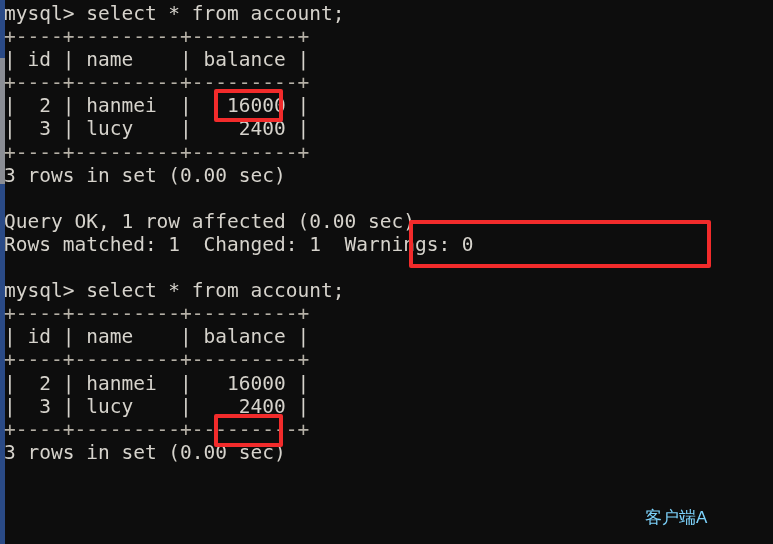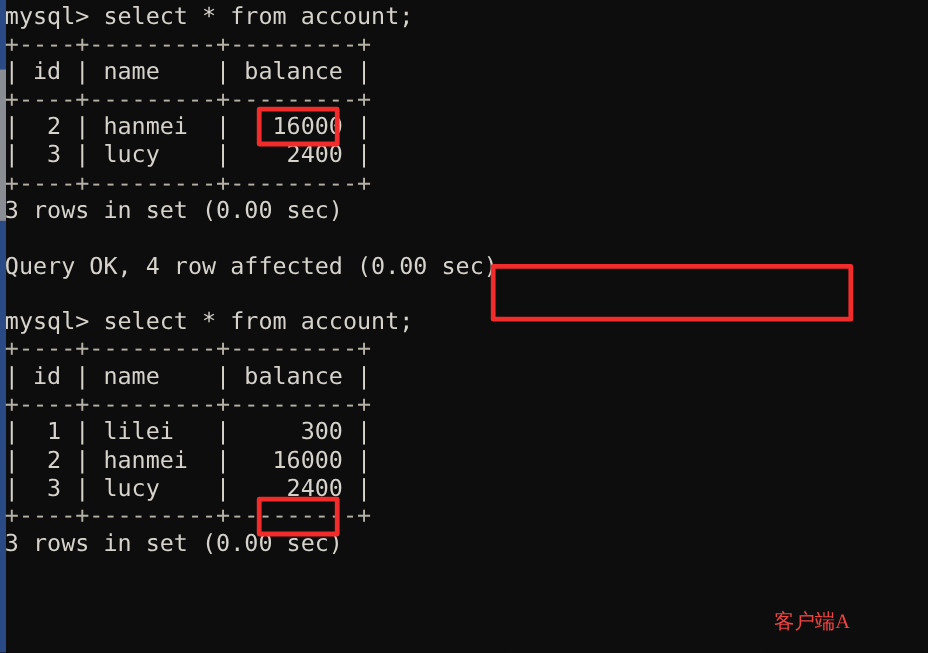--- a/index.html
+++ b/index.html
@@ -60,22 +60,22 @@
   }
   #box-400 { left: 214px; top: 89px;  width: 69px;  height: 33px; }
   #box-300 { left: 214px; top: 414px; width: 69px;  height: 33px; }
   #box-expr { left: 409px; top: 220px; width: 302px; height: 48px; }
   #client-label {
     position: absolute;
     left: 645px;
     top: 508px;
     font-size: 17px;
     line-height: 20px;
-    color: #ef4444;
-    font-family: Liberation Serif, serif;
+    color: #7dd3fc;
+    font-family: Liberation Sans, sans-serif;
     white-space: pre;
   }
 </style>
 </head>
 <body>
 
 <div id="screen">
 
   <div id="scroll-track">
     <div id="scroll-thumb"></div>
@@ -84,27 +84,27 @@
   <div id="term">
     <div class="line">mysql&gt; select * from account;</div>
     <div class="line rule">+----+---------+---------+</div>
     <div class="line">| id | name    | balance |</div>
     <div class="line rule">+----+---------+---------+</div>
     <div class="line">|  2 | hanmei  |   16000 |</div>
     <div class="line">|  3 | lucy    |    2400 |</div>
     <div class="line rule">+----+---------+---------+</div>
     <div class="line">3 rows in set (0.00 sec)</div>
     <div class="line blank"></div>
-    <div class="line">Query OK, 4 row affected (0.00 sec)</div>
+    <div class="line">Query OK, 1 row affected (0.00 sec)</div>
+    <div class="line">Rows matched: 1  Changed: 1  Warnings: 0</div>
     <div class="line blank"></div>
     <div class="line">mysql&gt; select * from account;</div>
     <div class="line rule">+----+---------+---------+</div>
     <div class="line">| id | name    | balance |</div>
     <div class="line rule">+----+---------+---------+</div>
-    <div class="line">|  1 | lilei   |     300 |</div>
     <div class="line">|  2 | hanmei  |   16000 |</div>
     <div class="line">|  3 | lucy    |    2400 |</div>
     <div class="line rule">+----+---------+---------+</div>
     <div class="line">3 rows in set (0.00 sec)</div>
   </div>
 
   <div class="redbox" id="box-400"></div>
   <div class="redbox" id="box-expr"></div>
   <div class="redbox" id="box-300"></div>
 

